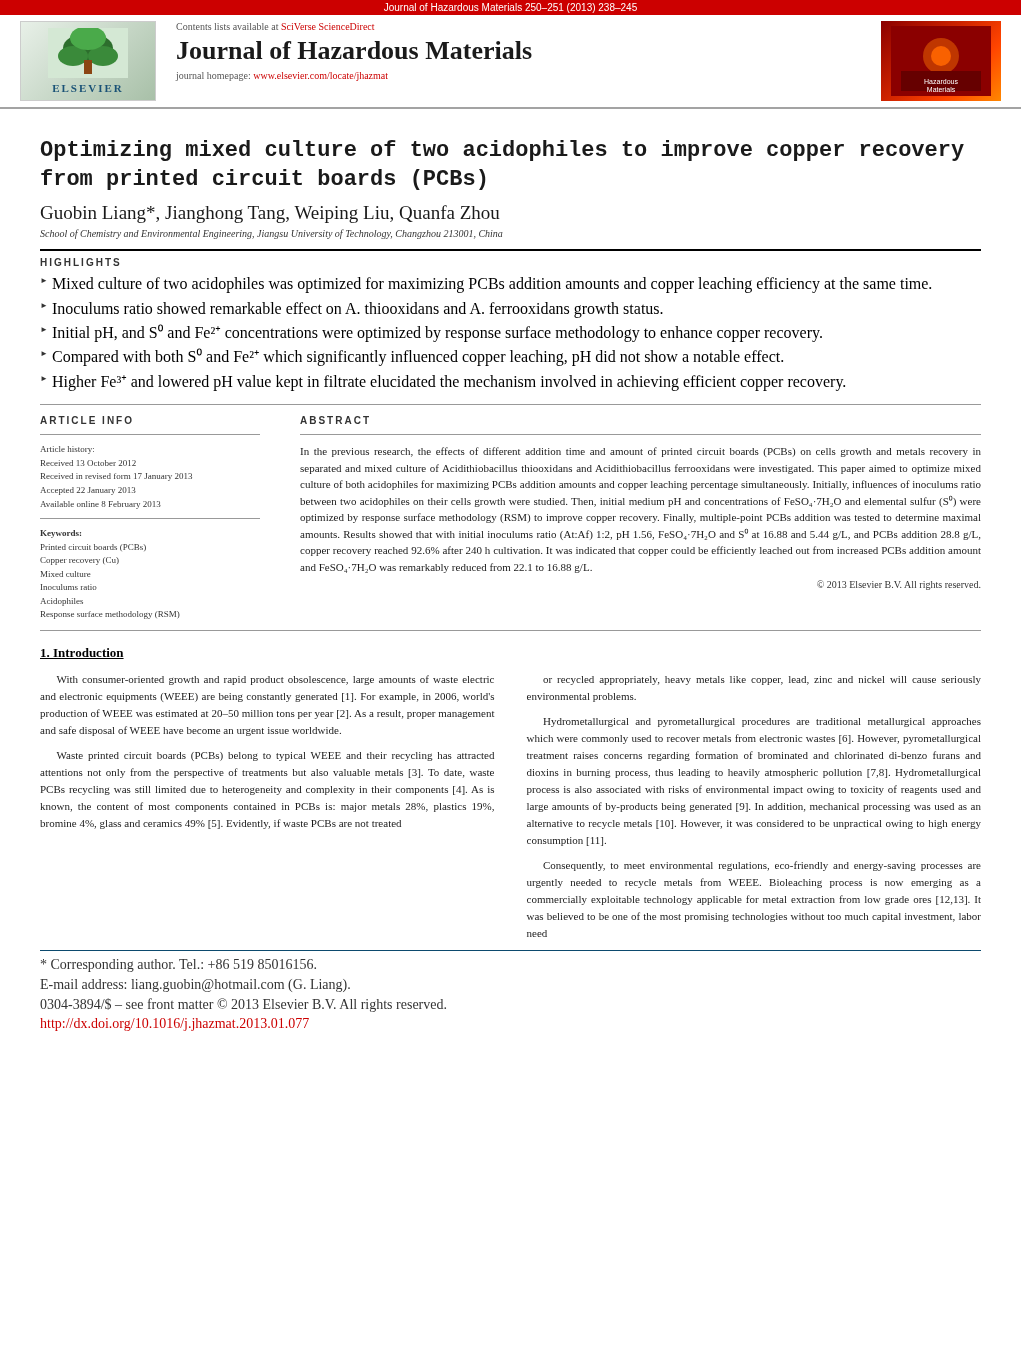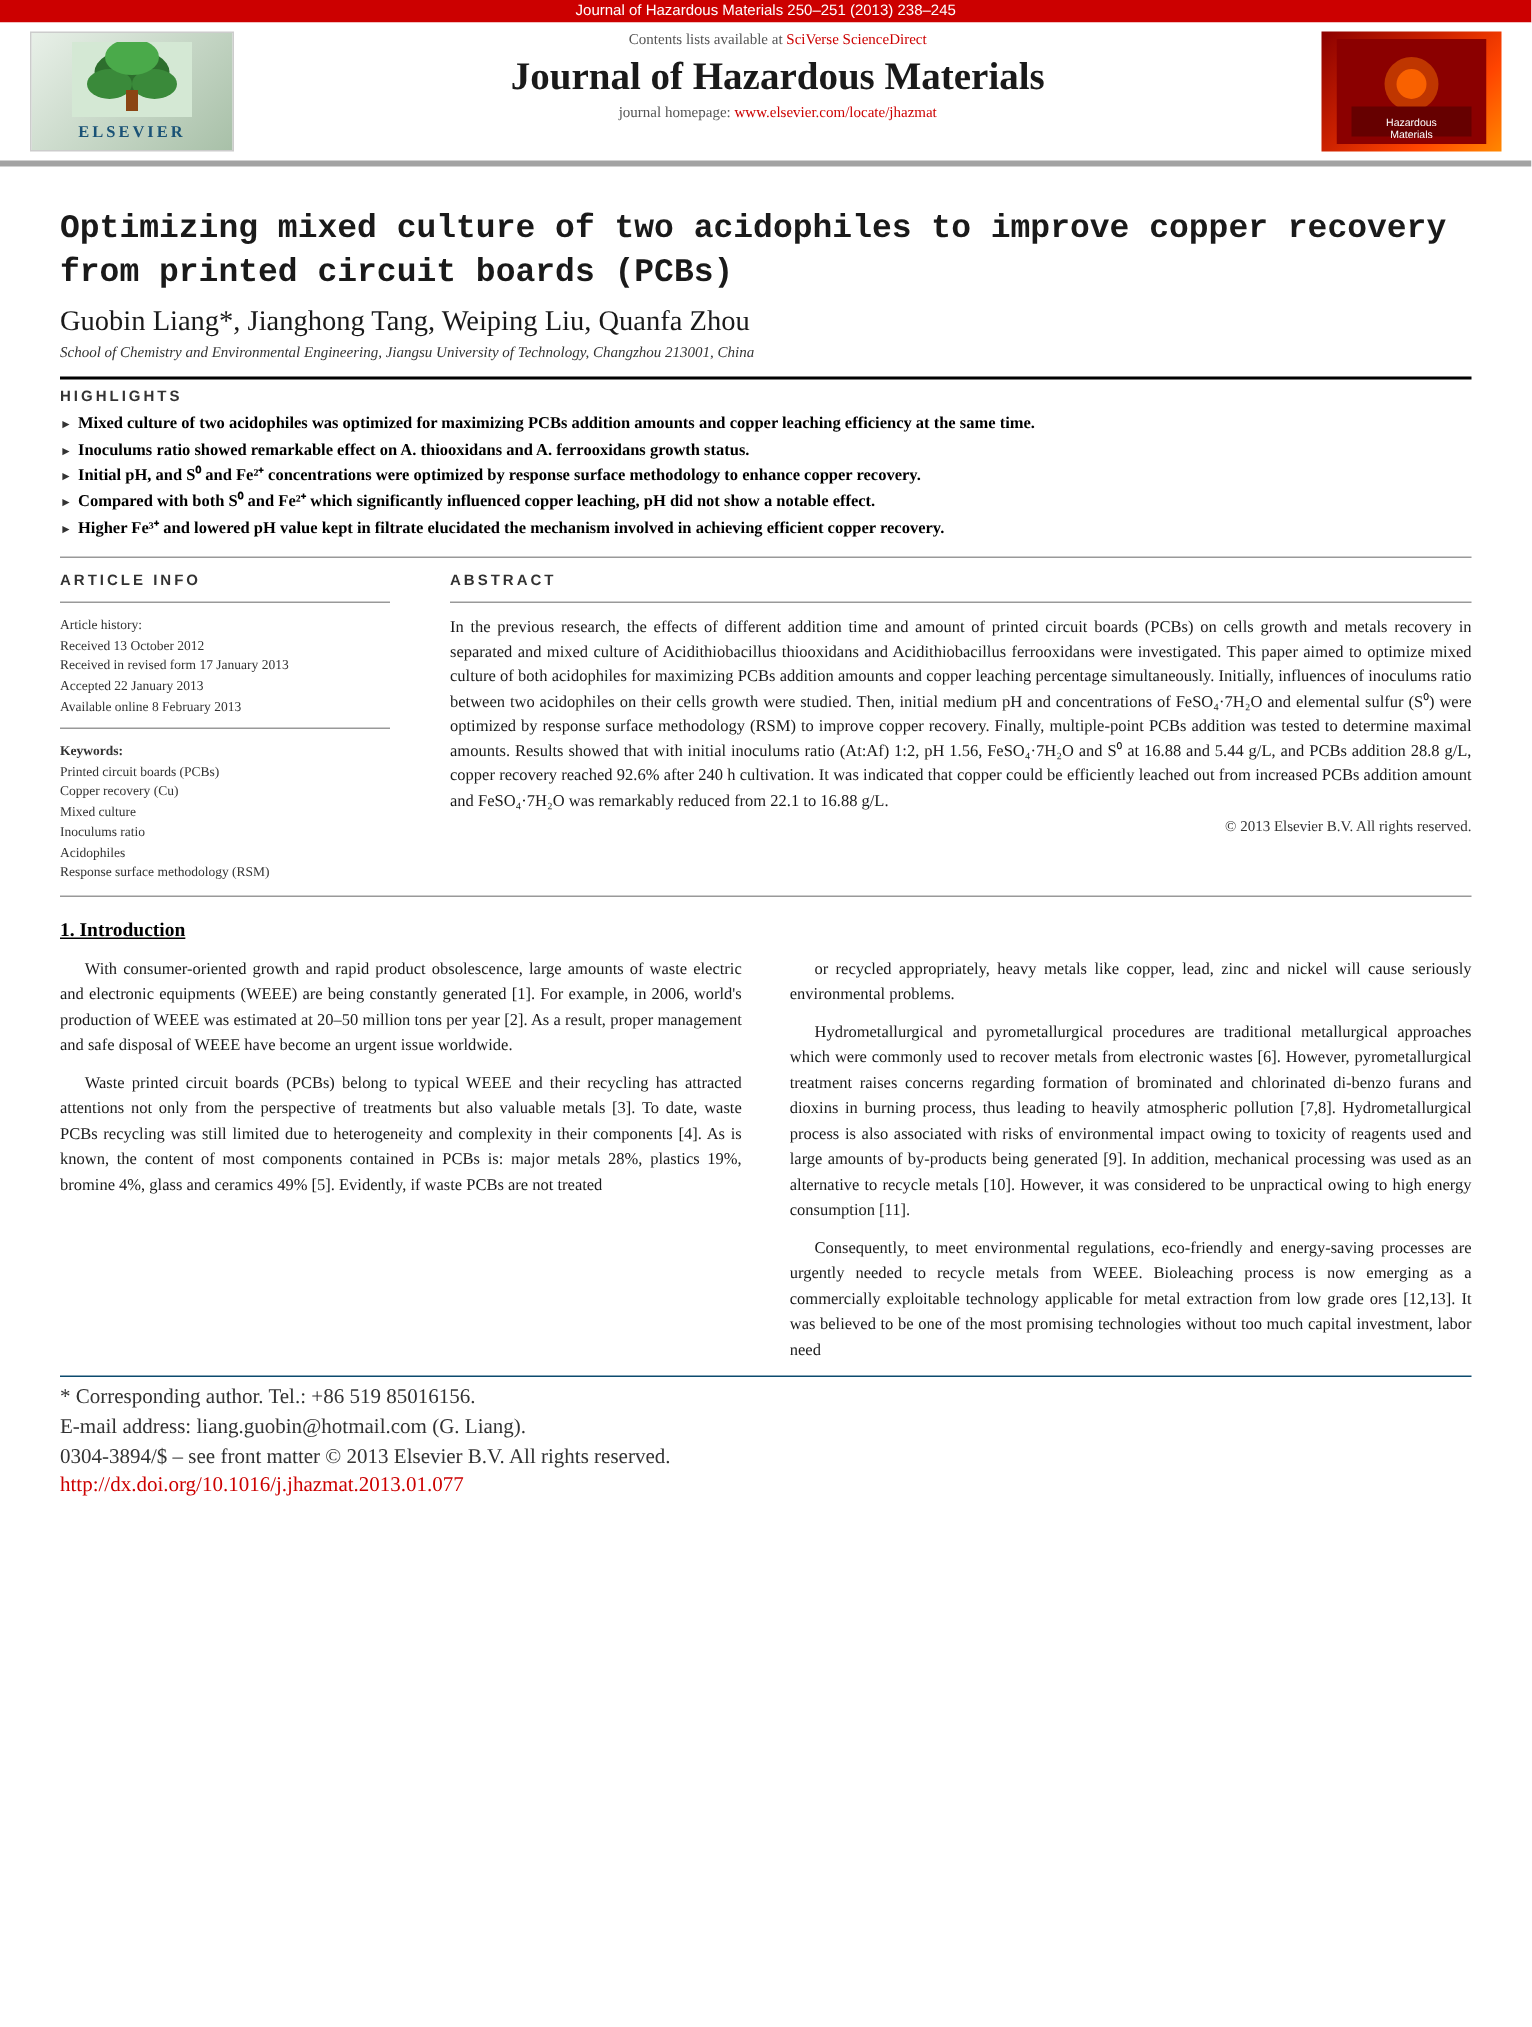--- a/index.html
+++ b/index.html
@@ -10,21 +10,21 @@
       color: #000;
       width: 1021px;
       min-height: 1351px;
     }
     .page-wrapper {
       width: 1021px;
       background: #fff;
     }
     
     .journal-header {
-      border-bottom: 4px solid #a3a3a3;
+      border-bottom: 2px solid #a3a3a3;
       padding: 0 0 4px 0;
     }
     .header-top {
       background: #fff;
       text-align: center;
       padding: 6px 20px 2px 20px;
       position: relative;
       display: flex;
       align-items: flex-start;
       justify-content: space-between;
@@ -43,21 +43,21 @@
     }
     .elsevier-text {
       font-weight: bold;
       font-size: 11px;
       color: #1a5276;
       letter-spacing: 2px;
       margin-top: 4px;
     }
     .header-center {
       flex: 1;
-      text-align: center;
+      text-align: left;
       padding: 0 20px;
     }
     .sciverse-line {
       font-size: 10px;
       color: #555;
       margin-bottom: 4px;
     }
     .sciverse-link {
       color: #c00;
       text-decoration: none;
@@ -142,25 +142,24 @@
       font-family: Arial, sans-serif;
       margin-bottom: 4px;
       text-transform: uppercase;
     }
     .highlights-list {
       list-style: none;
       padding: 0;
       margin: 0 0 8px 0;
     }
     .highlights-list li {
-      font-size: 11px;
+      font-size: 16px;
       padding: 1px 0 1px 12px;
       position: relative;
       line-height: 1.4;
-      font-weight: bold;
     }
     .highlights-list li::before {
       content: "►";
       position: absolute;
       left: 0;
       font-size: 8px;
       top: 3px;
       color: #333;
     }
     

